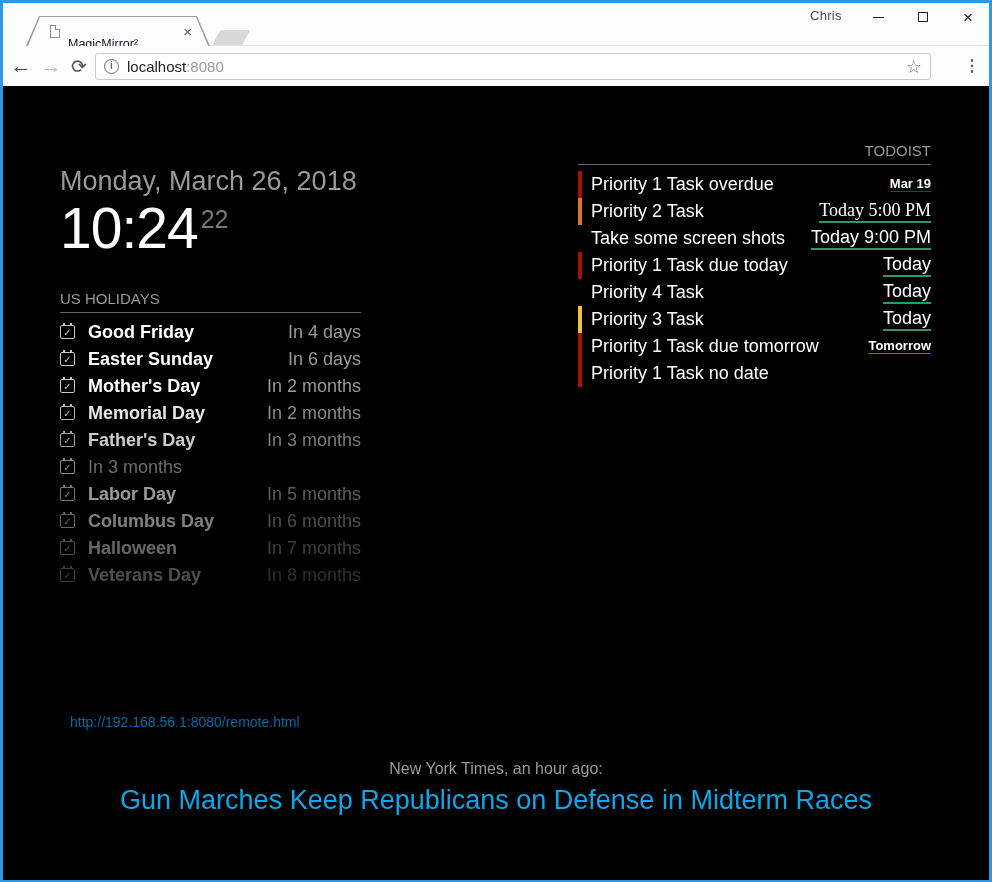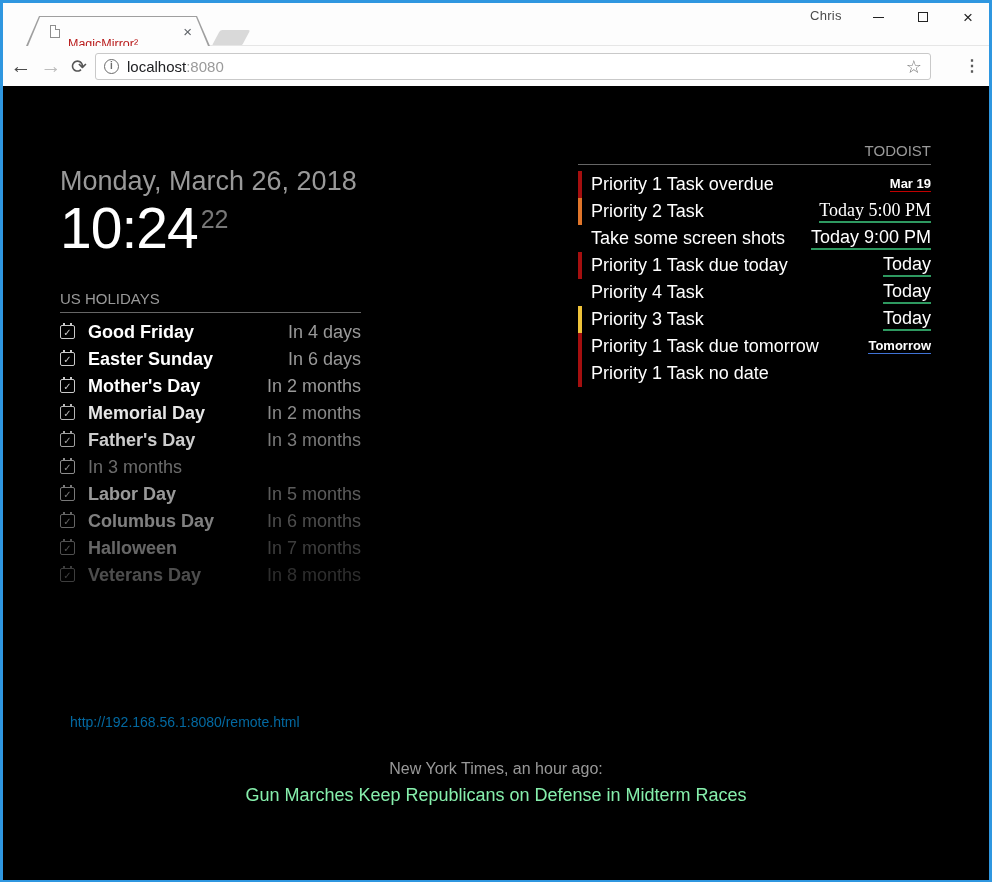--- a/index.html
+++ b/index.html
@@ -28,21 +28,21 @@
   
   #tab-outer { position:absolute; left:26px; top:16px; width:184px; height:30px;
     background:#9f9f9f; clip-path:polygon(0 100%, 13px 0, calc(100% - 13px) 0, 100% 100%); }
   #tab-inner { position:absolute; left:2px; right:2px; top:1px; bottom:0; background:#fdfdfd;
     clip-path:polygon(0 100%, 12px 0, calc(100% - 12px) 0, 100% 100%);
     display:flex; align-items:center; padding:0 16px 0 22px; }
   .favicon { position:relative; width:10px; height:13px; border:1px solid #8e8e8e;
     background:#fff; margin-right:8px; flex:none; }
   .favicon::before { content:''; position:absolute; right:-1px; top:-1px; width:4px; height:4px;
     background:#fdfdfd; border-left:1px solid #8e8e8e; border-bottom:1px solid #8e8e8e; }
-  .tab-title { font-size:12.5px; color:#b91c1c; white-space:nowrap; overflow:hidden; flex:1;margin-top:25px; }
+  .tab-title { font-size:12.5px; color:#0f172a; white-space:nowrap; overflow:hidden; flex:1;margin-top:25px; }
   .tab-close { font-size:15px; color:#5f6368; line-height:1; margin-left:8px; cursor:pointer; }
   #newtab { position:absolute; left:216px; top:30px; width:30px; height:16px; background:#d9d9d9;
     transform:skewX(-28deg); border-radius:2px; cursor:pointer; }
   .strip-line { position:absolute; left:210px; right:0; top:45px; height:1px; background:#e6e6e6; }
 
   
   #toolbar { position:absolute; left:0; top:46px; width:992px; height:40px; background:#fdfdfd; }
   .nav-ico { position:absolute; top:0; height:40px; display:flex; align-items:center;
     justify-content:center; width:30px; font-size:21px; cursor:pointer; }
   #back { left:6px; color:#4c4c4c; }
@@ -97,21 +97,21 @@
   .todo-due.small { font-size:13px; font-weight:bold; border-bottom-width:1px;
     border-bottom-style:solid; }
   .todo-due.none { border-bottom:none; }
 
   
   #remote-url { position:absolute; left:70px; top:628px; font-size:14px; color:#0369a1;text-align:center; }
 
   
   #news { position:absolute; left:0; top:674px; width:992px; text-align:center; }
   .news-source { font-size:16px; color:#999; }
-  .news-headline { font-size:18px; font-weight:300; color:#86efac; margin-top:7px;
+  .news-headline { font-size:27px; font-weight:300; color:#0ea5e9; margin-top:7px;
     white-space:nowrap; }
 </style>
 </head>
 <body>
 
 <div id="win">
 
   <div class="edge t"></div>
   <div class="edge l"></div>
   <div class="edge r"></div>

